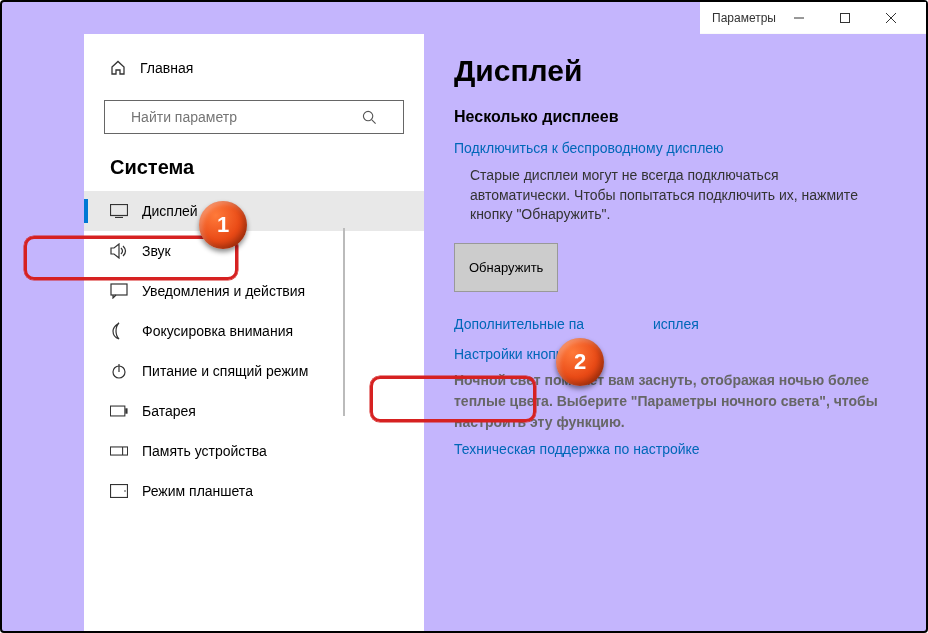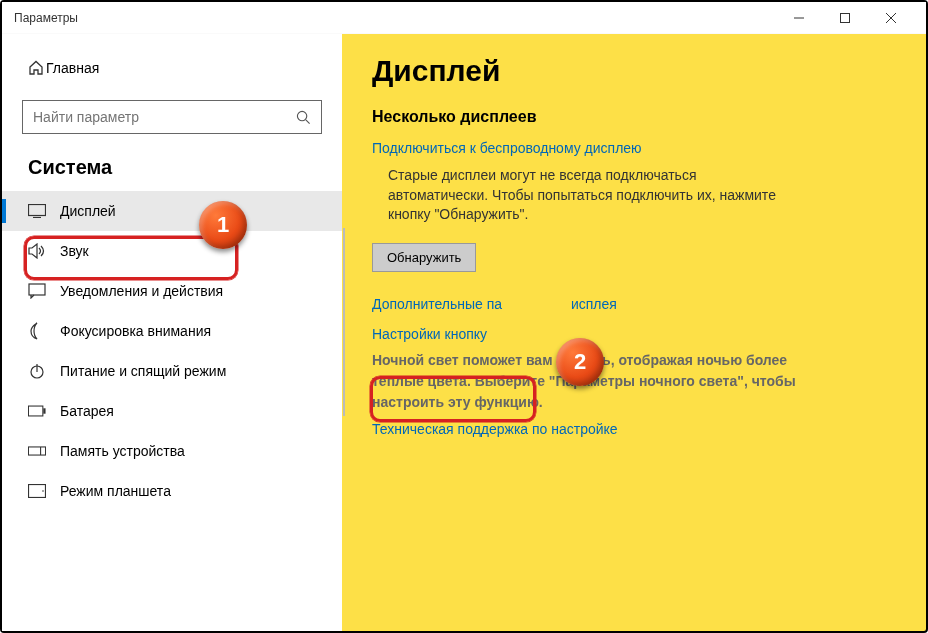--- a/index.html
+++ b/index.html
@@ -1,41 +1,41 @@
 <!DOCTYPE html>
 <html><head>
   <meta charset="utf-8">
   <style>
     * { margin: 0; padding: 0; box-sizing: border-box; }
     body { font-family: 'Segoe UI', Tahoma, sans-serif; background: #fff; }
-    .window { width: 928px; height: 633px; border: 2px solid #000; border-radius: 4px; position: relative; background: #fde047; display: flex; flex-direction: column; }
+    .window { width: 928px; height: 633px; border: 2px solid #000; border-radius: 4px; position: relative; background: #c4b5fd; display: flex; flex-direction: column; align-items: flex-end; }
     .titlebar { height: 32px; display: flex; align-items: center; padding: 0 12px; background: #fff; border-bottom: 1px solid rgba(0,0,0,0.02); }
     .titlebar-title { font-size: 12px; color: #333; }
     .titlebar-controls { margin-left: auto; display: flex; gap: 0; }
     .titlebar-btn { width: 46px; height: 32px; display: flex; align-items: center; justify-content: center; color: #333; font-size: 11px; }
     .content { flex: 1; display: flex; overflow: hidden; }
     .sidebar { width: 340px; background: #fff; padding: 18px 0 0 0; display: flex; flex-direction: column; overflow: hidden; }
-    .home-row { display: flex; align-items: center; gap: 2px; padding: 8px 26px; margin-bottom: 16px; }
+    .home-row { display: flex; align-items: center; gap: 14px; padding: 8px 26px; margin-bottom: 16px; }
     .home-icon { width: 16px; height: 16px; display: inline-flex; align-items: center; justify-content: center; }
     .home-label { font-size: 14px; color: #000; }
-    .search-box { margin: 0 20px 22px 20px; border: 1px solid #666; height: 34px; display: flex; align-items: center; padding: 0 10px; }
+    .search-box { margin: 0 20px 22px 20px; border: 1px solid #666; height: 34px; display: flex; align-items: center; padding: 0 26px; }
     .search-input { flex: 1; border: none; outline: none; font-size: 14px; color: #666; background: transparent; }
     .search-icon { color: #555; }
     .section-label { font-size: 20px; font-weight: 600; color: #000; padding: 0 26px; margin-bottom: 12px; }
     .nav-item { display: flex; align-items: center; gap: 14px; padding: 11px 26px; font-size: 14px; color: #000; position: relative; }
     .nav-item.active { background: #e8e8e8; }
     .nav-item.active::before { content: ''; position: absolute; left: 0; top: 8px; bottom: 8px; width: 4px; background: #0078d4; }
     .nav-icon { width: 18px; height: 18px; display: inline-flex; align-items: center; justify-content: center; flex-shrink: 0; }
     .main { flex: 1; padding: 20px 30px; position: relative; overflow: hidden; }
     .page-title { font-size: 30px; font-weight: 600; color: #000; margin-bottom: 20px; }
     .section-heading { font-size: 16px; font-weight: 600; color: #000; margin: 16px 0 14px 0; }
     .link { color: #0067b8; font-size: 14px; display: block; margin: 6px 0; }
     .body-text { font-size: 14px; color: #333; line-height: 1.4; margin: 10px 16px; max-width: 410px; }
     .gray-text { color: #666; font-size: 14px; line-height: 1.5; max-width: 440px; margin: 8px 0; font-weight: bold; }
-    .btn { background: #ccc; border: 1px solid #999; padding: 6px 14px; font-size: 13px; color: #000; margin: 8px 0 18px 0; display: inline-block; }
+    .btn { background: #ccc; border: 1px solid #999; padding: 16px 14px; font-size: 13px; color: #000; margin: 8px 0 18px 0; display: inline-block; }
     .divider-scroll { position: absolute; left: 341px; top: 226px; height: 188px; width: 2px; background: #bbb; }
     .highlight-box { position: absolute; border: 3px solid #d62121; border-radius: 10px; pointer-events: none; box-shadow: 0 0 0 0.5px #d62121; }
     .highlight-1 { left: 22px; top: 234px; width: 214px; height: 44px; }
     .highlight-2 { left: 368px; top: 374px; width: 166px; height: 46px; }
     .badge { position: absolute; width: 48px; height: 48px; border-radius: 50%; background: radial-gradient(circle at 35% 30%, #ff7a3a 0%, #e94a16 55%, #b82f0a 100%); box-shadow: 0 3px 5px rgba(0,0,0,0.45), inset -3px -3px 6px rgba(0,0,0,0.25), inset 3px 3px 5px rgba(255,255,255,0.3); display: flex; align-items: center; justify-content: center; color: #fff; font-size: 22px; font-weight: 600; }
     .badge-1 { left: 197px; top: 199px; }
     .badge-2 { left: 554px; top: 336px; }
     svg { display: block; }
   </style>
 </head>

